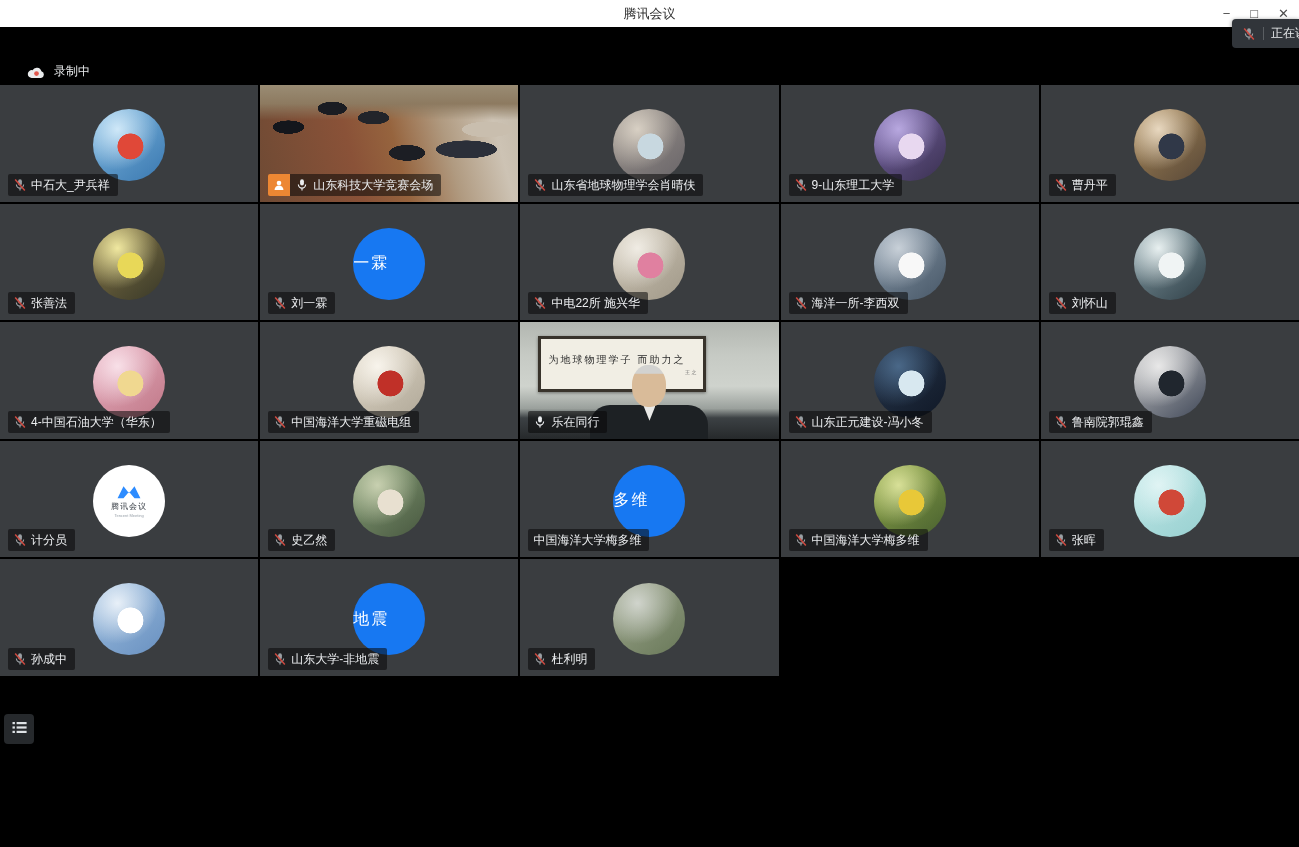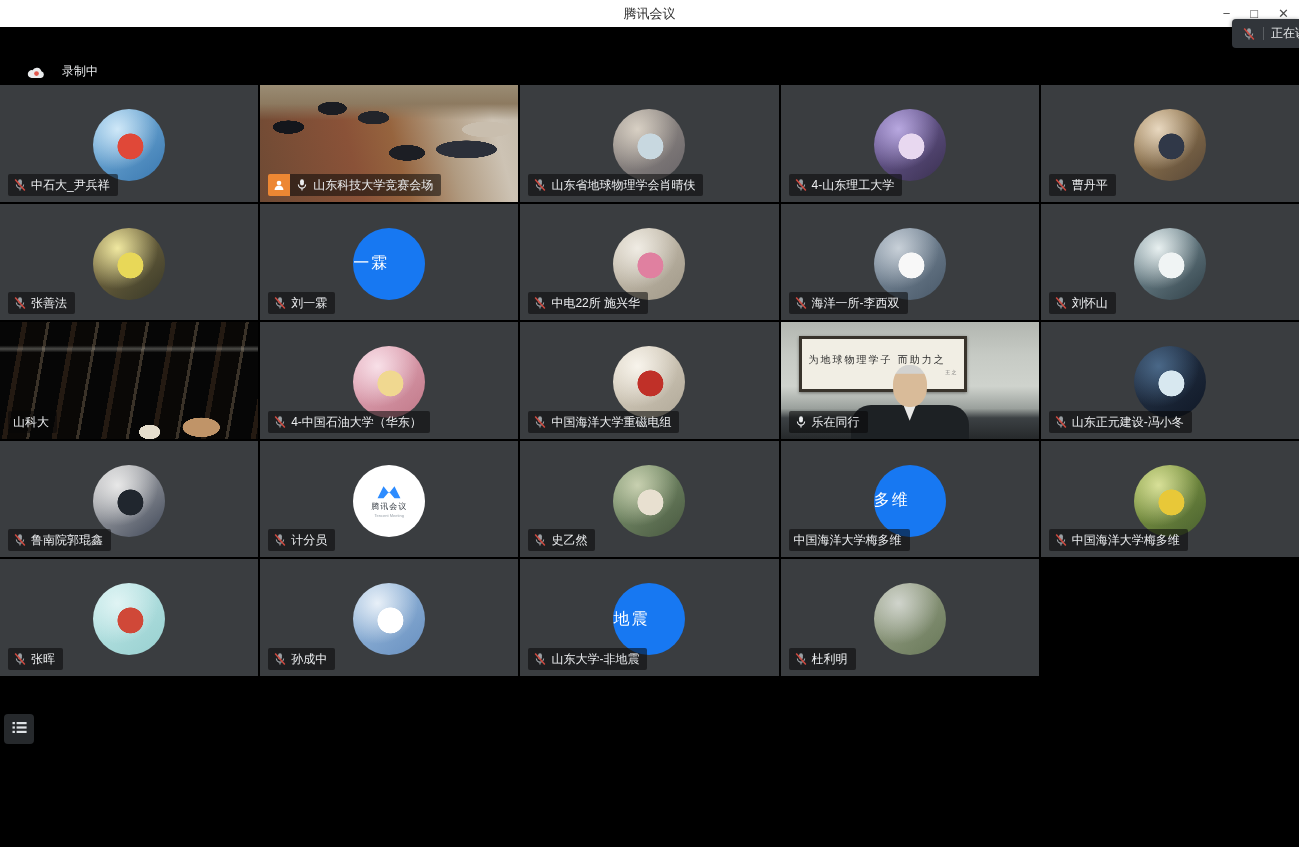--- a/index.html
+++ b/index.html
@@ -10,21 +10,21 @@
   .titlebar { position:relative; height:27px; background:#ffffff; }
   .window-title { text-align:center; line-height:27px; font-size:13px; color:#2e2e2e; }
   .window-controls { position:absolute; right:10px; top:0; height:27px;
                      display:flex; align-items:center; gap:20px; }
   .window-controls span { font-size:13px; color:#4d4d4d; cursor:default; line-height:1; }
 
   
   .main { position:relative; height:820px; background:#000; }
 
   .recording { position:absolute; left:27px; top:36px; display:flex; align-items:center;
-               gap:16px; font-size:12px; color:#e9ebed; }
+               gap:8px; font-size:12px; color:#e9ebed; }
   .recording svg { display:block; }
 
   
   .grid { position:absolute; top:58px; left:0; right:0; height:591px;
           display:grid; grid-template-columns:repeat(5,1fr);
           grid-template-rows:repeat(5,1fr); gap:2px; background:#000; }
   .cell { position:relative; background:#3a3d40; overflow:hidden; }
   .cell.active { box-shadow: inset 0 0 0 1px #35A65C; }
 
   .avatar, .initials-avatar, .logo-avatar {
@@ -171,21 +171,21 @@
       <div class="cell">
         <div class="avatar" style="background:radial-gradient(circle at 52% 52%, #e8d8f0 0 24%, rgba(0,0,0,0) 25%),radial-gradient(circle at 34% 28%, #b8a8e0, rgba(0,0,0,0) 58%),linear-gradient(140deg, #7a68a8, #3a3050)"></div>
         <div class="label">
           <span class="label-body">
             <svg class="mic-svg" viewBox="0 0 14 14">
               <rect x="5.1" y="1.3" width="3.8" height="6.2" rx="1.9" fill="#9aa0a4"></rect>
               <path d="M3.4 6.6a3.6 3.6 0 0 0 7.2 0" stroke="#9aa0a4" stroke-width="1.2" fill="none"></path>
               <line x1="7" y1="10.2" x2="7" y2="12.4" stroke="#9aa0a4" stroke-width="1.2"></line>
               <line x1="2.2" y1="1.6" x2="11.8" y2="12.4" stroke="#cf4a40" stroke-width="1.5"></line>
             </svg>
-            <span class="pname">4-山东理工大学</span>
+            <span class="pname">9-山东理工大学</span>
           </span>
         </div>
       </div>
       <div class="cell">
         <div class="avatar" style="background:radial-gradient(circle at 52% 52%, #303848 0 24%, rgba(0,0,0,0) 25%),radial-gradient(circle at 34% 28%, #e8d8c0, rgba(0,0,0,0) 58%),linear-gradient(140deg, #a88858, #584838)"></div>
         <div class="label">
           <span class="label-body">
             <svg class="mic-svg" viewBox="0 0 14 14">
               <rect x="5.1" y="1.3" width="3.8" height="6.2" rx="1.9" fill="#9aa0a4"></rect>
               <path d="M3.4 6.6a3.6 3.6 0 0 0 7.2 0" stroke="#9aa0a4" stroke-width="1.2" fill="none"></path>
@@ -258,28 +258,20 @@
         <div class="avatar" style="background:radial-gradient(circle at 52% 52%, #f0f4f4 0 24%, rgba(0,0,0,0) 25%),radial-gradient(circle at 34% 28%, #e8f0f0, rgba(0,0,0,0) 58%),linear-gradient(140deg, #88a0a8, #304048)"></div>
         <div class="label">
           <span class="label-body">
             <svg class="mic-svg" viewBox="0 0 14 14">
               <rect x="5.1" y="1.3" width="3.8" height="6.2" rx="1.9" fill="#9aa0a4"></rect>
               <path d="M3.4 6.6a3.6 3.6 0 0 0 7.2 0" stroke="#9aa0a4" stroke-width="1.2" fill="none"></path>
               <line x1="7" y1="10.2" x2="7" y2="12.4" stroke="#9aa0a4" stroke-width="1.2"></line>
               <line x1="2.2" y1="1.6" x2="11.8" y2="12.4" stroke="#cf4a40" stroke-width="1.5"></line>
             </svg>
             <span class="pname">刘怀山</span>
-          </span>
-        </div>
-      </div>
-      <div class="cell">
-        <div class="video-bg scene-dark-ceiling"></div>
-        <div class="label">
-          <span class="label-body">
-            <span class="pname">山科大</span>
           </span>
         </div>
       </div>
       <div class="cell">
         <div class="avatar" style="background:radial-gradient(circle at 52% 52%, #f0d890 0 24%, rgba(0,0,0,0) 25%),radial-gradient(circle at 34% 28%, #f8e0e8, rgba(0,0,0,0) 58%),linear-gradient(140deg, #e8b0c0, #c07888)"></div>
         <div class="label">
           <span class="label-body">
             <svg class="mic-svg" viewBox="0 0 14 14">
               <rect x="5.1" y="1.3" width="3.8" height="6.2" rx="1.9" fill="#9aa0a4"></rect>
               <path d="M3.4 6.6a3.6 3.6 0 0 0 7.2 0" stroke="#9aa0a4" stroke-width="1.2" fill="none"></path>

